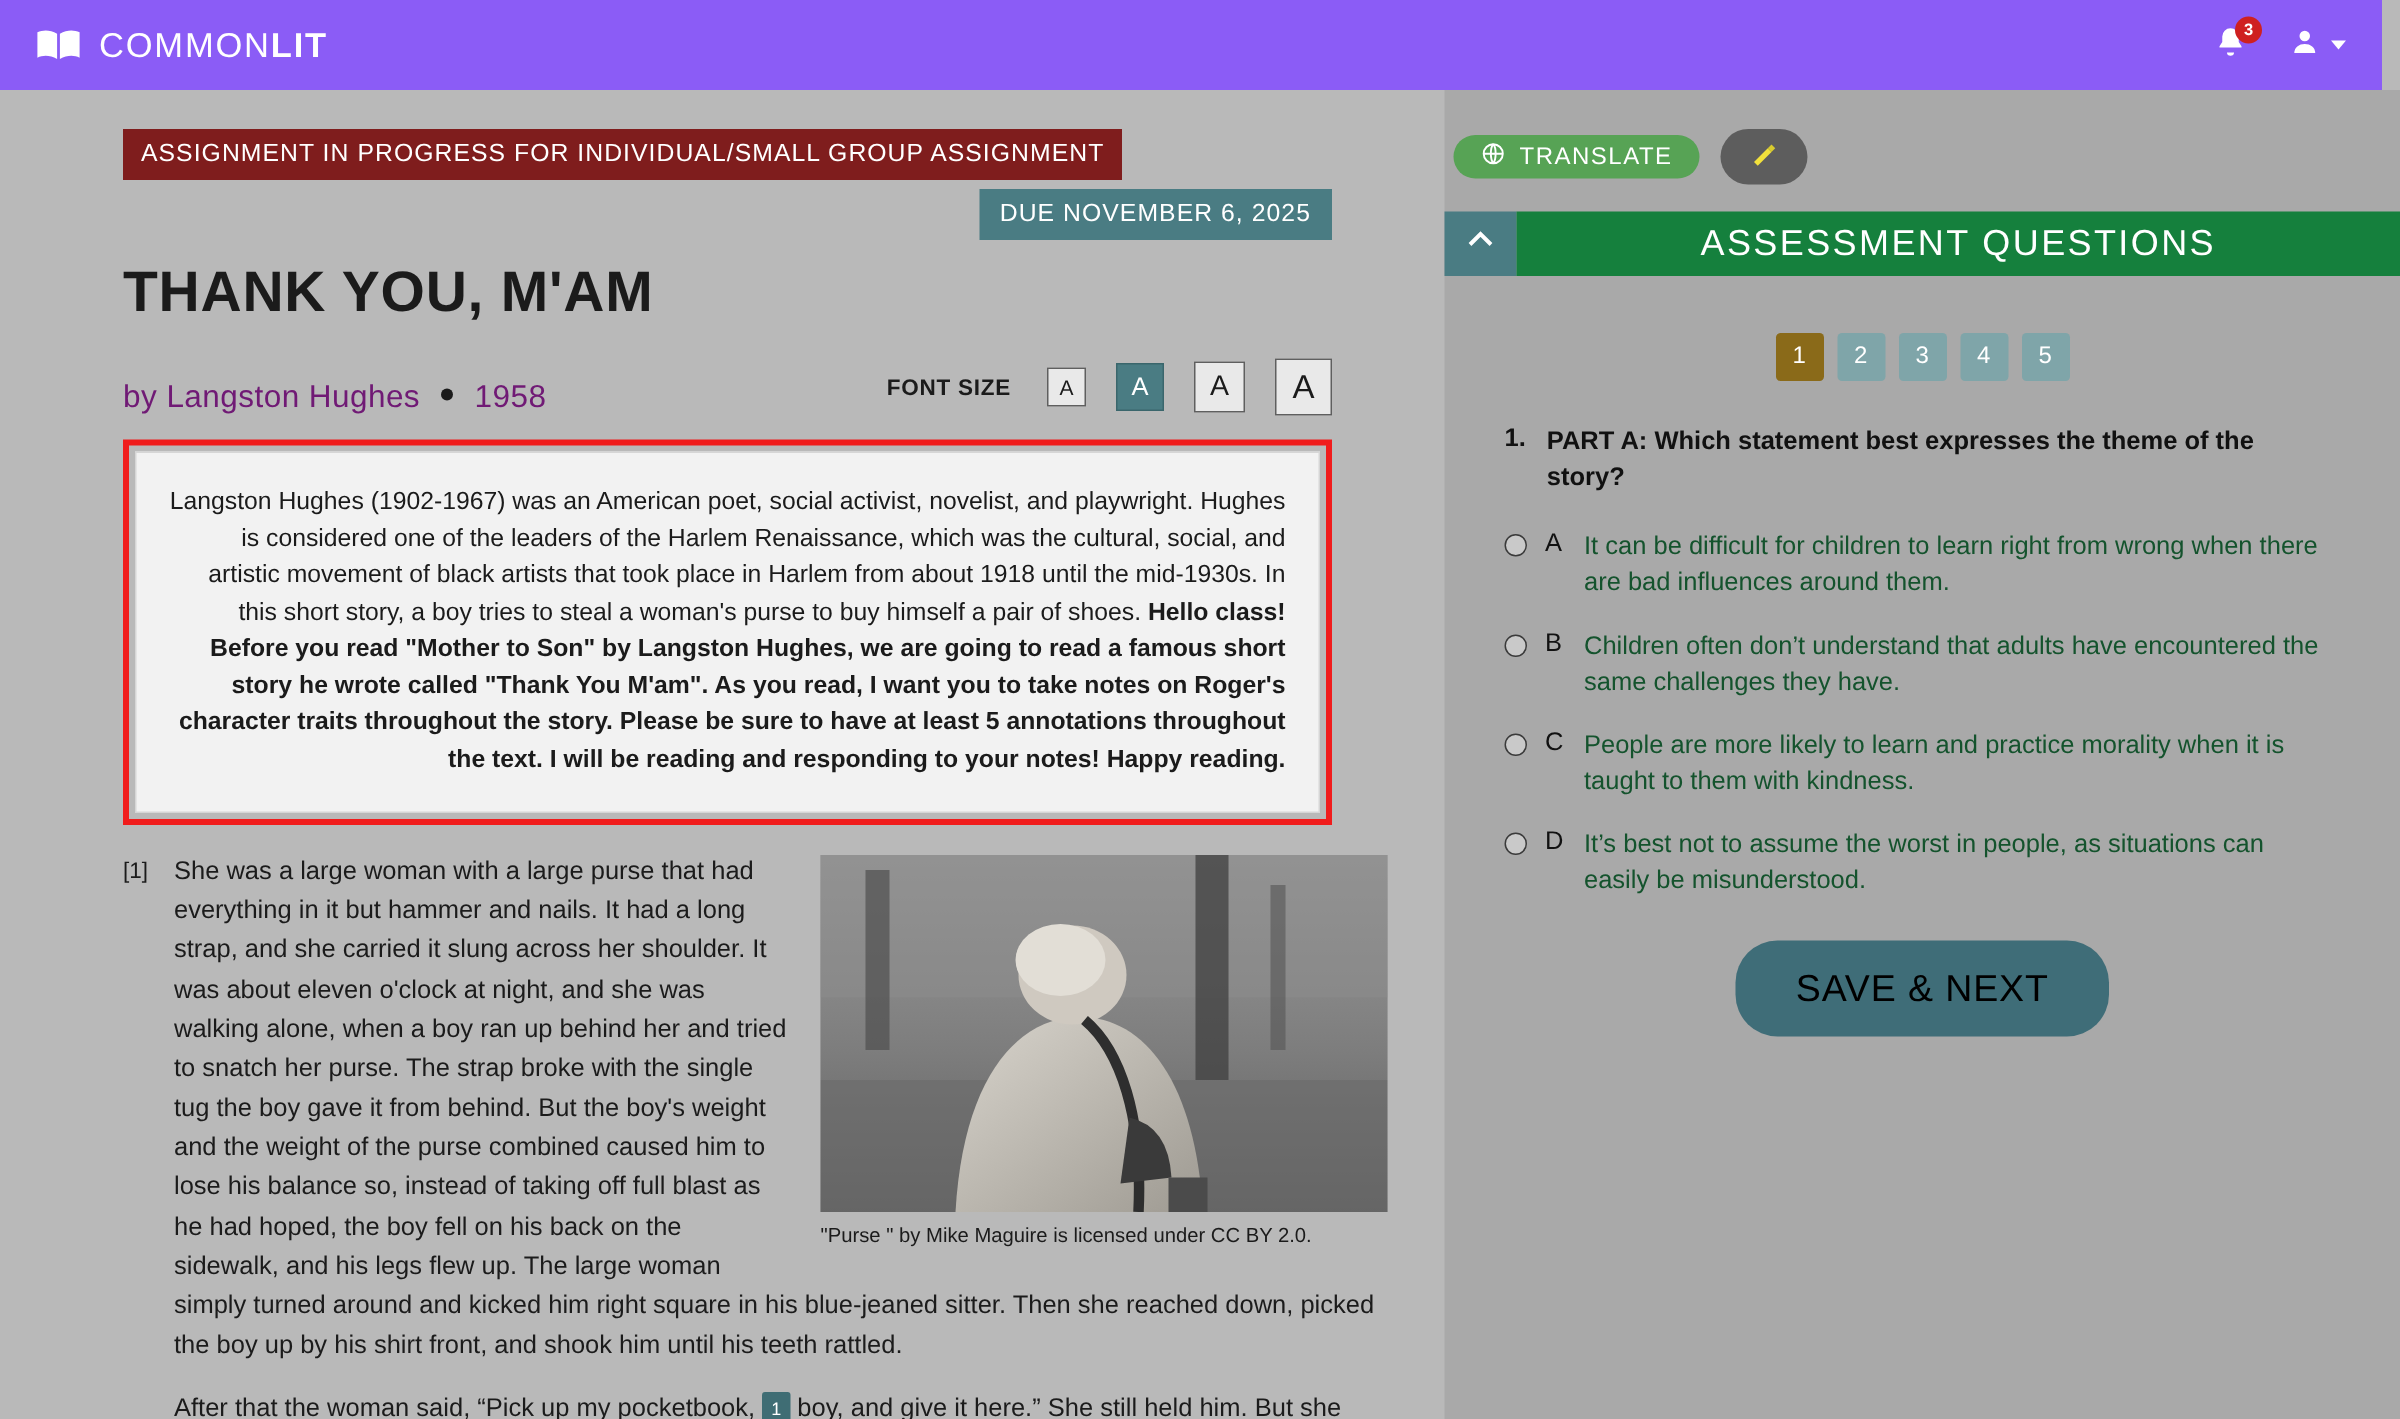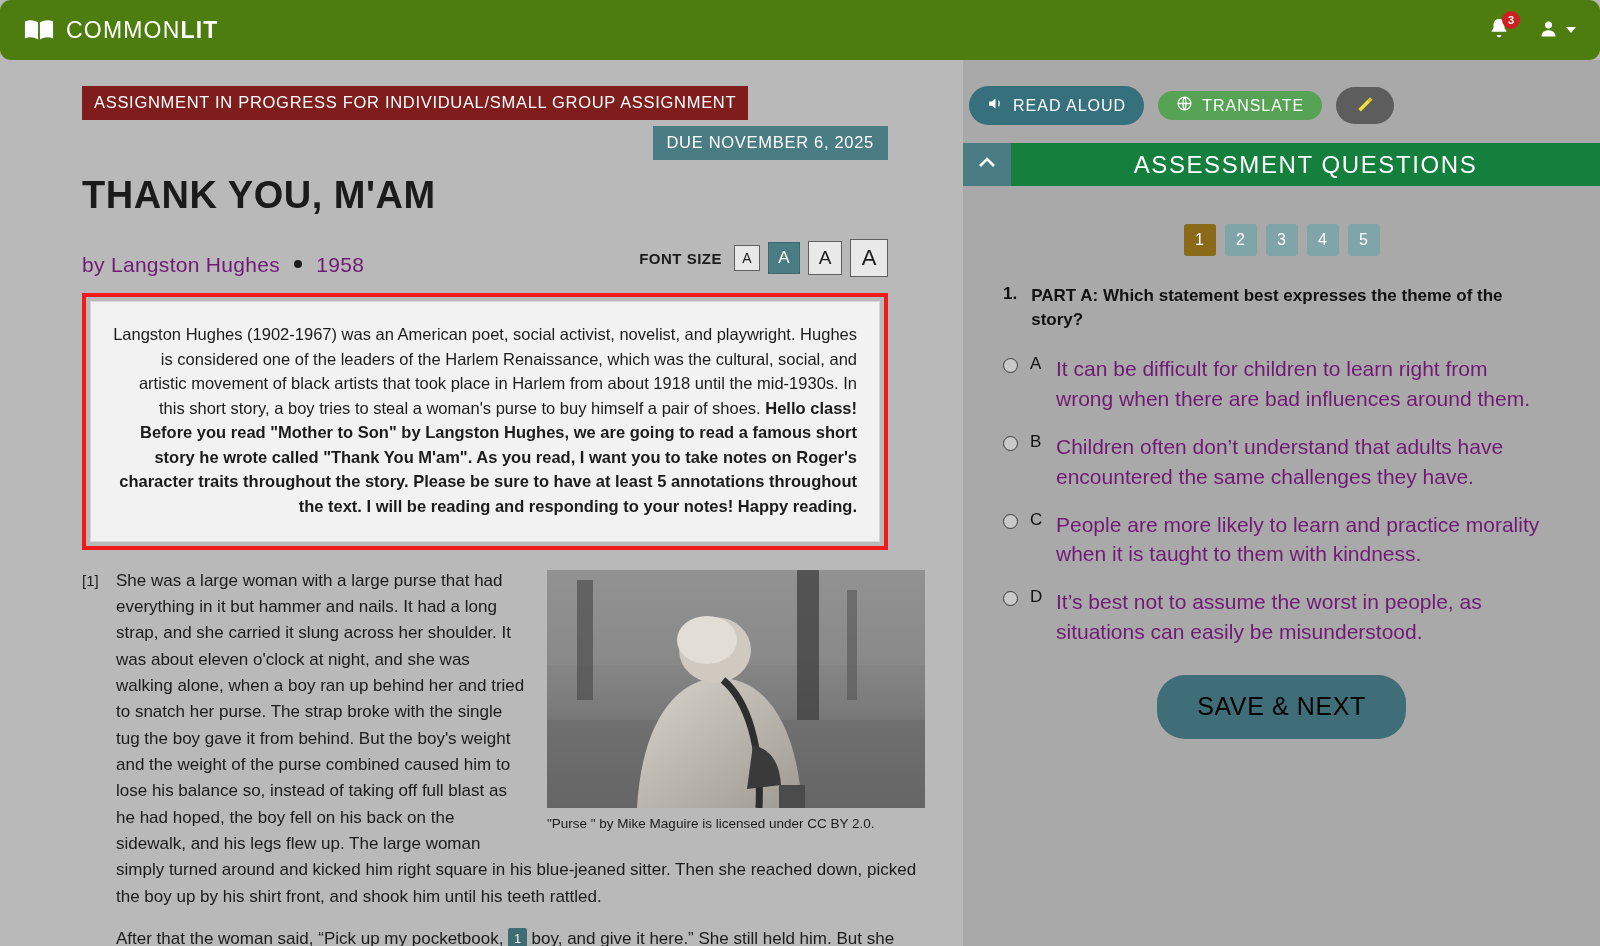--- a/index.html
+++ b/index.html
@@ -7,24 +7,23 @@
     margin: 0; padding: 0;
     width: 1600px; height: 946px;
     overflow: hidden;
     font-family: "Liberation Sans", sans-serif;
     background: #b5b5b5;
   }
   .app { position: relative; width: 1600px; height: 946px; background: #b9b9b9; }
 
   
   .topbar {
-    position: absolute; top: 0; left: 0; right: 0; height: 60px;
-    background: #4d7c0f; display: flex; align-items: center;
+    position: absolute; top: 0; left: 0; right: 12px; height: 60px;
+    background: #8b5cf6; display: flex; align-items: center;
     padding: 0 24px;
-    border-radius: 11px;
   }
   .brand { display: flex; align-items: center; gap: 12px; }
   .brand-mark { width: 30px; height: 24px; color: #fff; }
   .brand-text {
     color: #ffffff; font-size: 23px; letter-spacing: 1.2px; font-weight: 400;
   }
   .brand-text b { font-weight: 700; }
   .topbar-right { margin-left: auto; display: flex; align-items: center; gap: 26px; }
   .bell-wrap { position: relative; width: 24px; height: 26px; }
   .bell { color: #ffffff; }
@@ -57,21 +56,21 @@
     font-weight: 500;
   }
   .title {
     font-size: 38px; font-weight: 700; color: #1b1b1b; letter-spacing: 0.5px;
     margin: 14px 0 0 0;
   }
   .byline-row { display: flex; align-items: flex-end; margin-top: 22px; }
   .byline { font-size: 21px; color: #701a75; letter-spacing: 0.3px; }
   .dot { display:inline-block; width: 8px; height: 8px; border-radius: 50%;
          background: #1b1b1b; margin: 0 8px 4px 8px; }
-  .fontsize-group { margin-left: auto; display: flex; align-items: center; gap: 8px;
+  .fontsize-group { margin-left: auto; display: flex; align-items: center; gap: 20px;
                     padding-right: 37px; }
   .fontsize-label { font-size: 15px; font-weight: 700; color: #1b1b1b; letter-spacing: 0.5px;
                     margin-right: 4px; }
   .fs-btn {
     background: #e9e9e9; border: 1px solid #5f5f5f; color: #1b1b1b;
     display: flex; align-items: center; justify-content: center;
     font-weight: 400; cursor: pointer;
   }
   .fs-1 { width: 26px; height: 26px; font-size: 14px; }
   .fs-2 { width: 32px; height: 32px; font-size: 17px; background: #4a7c83; color: #fff; border-color:#3a666c; }
@@ -148,21 +147,21 @@
   }
   .q-index { font-size: 17px; font-weight: 700; color: #111; }
   .q-text { font-size: 17px; font-weight: 700; color: #111; line-height: 1.42; }
   .choices { margin: 22px 52px 0 40px; }
   .choice { display: flex; align-items: flex-start; gap: 12px; margin-bottom: 18px; }
   .radio {
     width: 15px; height: 15px; border: 1.6px solid #3a3a3a; border-radius: 50%;
     background: #c9c9c9; margin-top: 4px; flex: none; cursor: pointer;
   }
   .choice-letter { font-size: 17px; color: #111; width: 14px; flex: none; }
-  .choice-text { font-size: 21px; color: #701a75; line-height: 1.42; }
+  .choice-text { font-size: 17px; color: #14532d; line-height: 1.42; }
   .save-wrap { display: flex; justify-content: center; margin-top: 28px; }
   .btn-save {
     background: #3f6d78; color: #000000; border: none; border-radius: 28px;
     height: 64px; padding: 0 40px; font-size: 25px; letter-spacing: 0.6px;
     cursor: pointer;
   }
 </style>
 </head>
 <body>
 
@@ -267,29 +266,20 @@
           <span>After that the woman said, “Pick up my pocketbook,</span>
           <span class="annot-chip">1</span>
           <span>boy, and give it here.” She still held him. But she bent down enough to permit him to stoop and pick up her purse. Then she said, “Now ain’t you ashamed of</span>
         </div>
       </div>
     </div>
   </div>
 
   <div class="right">
     <div class="tool-row">
-      <button class="btn-read">
-        <span>
-          <svg viewBox="0 0 24 24" width="17" height="17" fill="#ffffff">
-            <path d="M3 9v6h4l5 4V5L7 9H3z"></path>
-            <path d="M16 8c1.6 1.2 1.6 6.8 0 8" stroke="#ffffff" stroke-width="1.8" fill="none"></path>
-          </svg>
-        </span>
-        <span>READ ALOUD</span>
-      </button>
       <button class="btn-translate">
         <span>
           <svg viewBox="0 0 24 24" width="17" height="17" fill="none" stroke="#ffffff" stroke-width="1.8">
             <circle cx="12" cy="12" r="9"></circle>
             <path d="M3 12h18M12 3c3 3.5 3 14 0 18M12 3c-3 3.5-3 14 0 18"></path>
           </svg>
         </span>
         <span>TRANSLATE</span>
       </button>
       <button class="btn-annotate">

